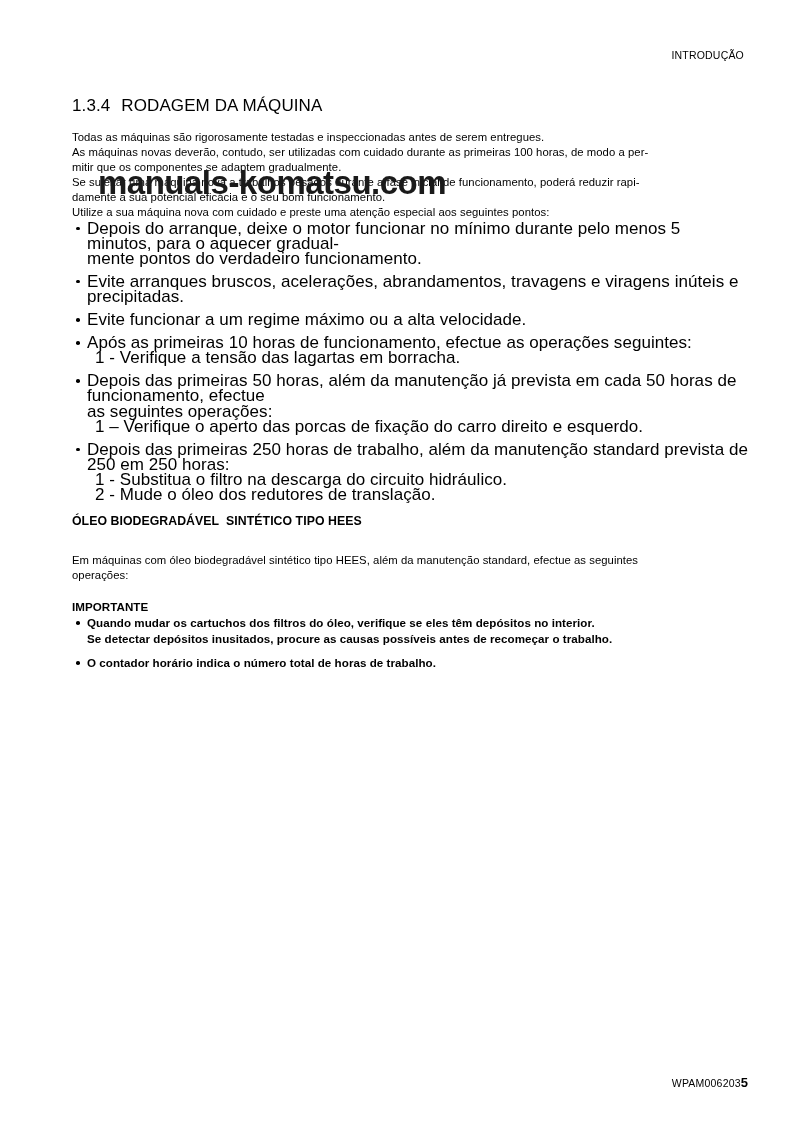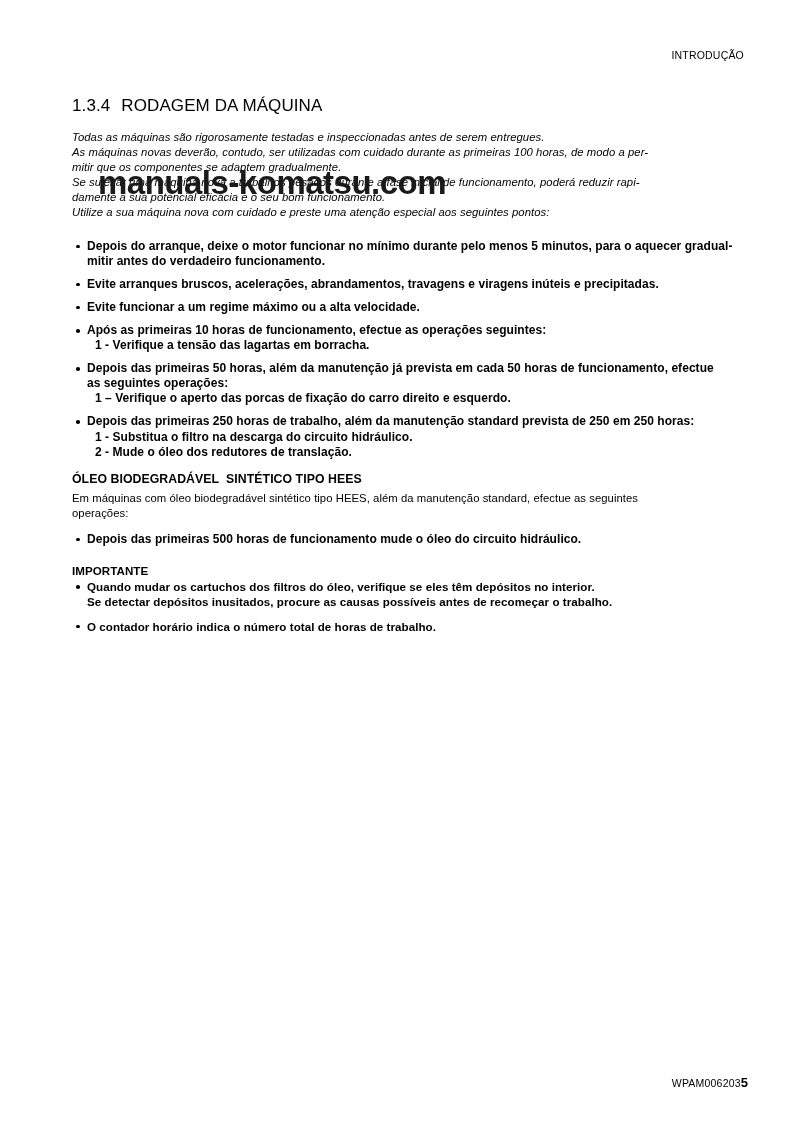--- a/index.html
+++ b/index.html
@@ -61,36 +61,35 @@
   h1.section-title .num { margin-right: 11px; }
 
   p.body-line {
     font-size: 11.3px;
     line-height: 15.1px;
     margin: 0;
     text-align: left;
     letter-spacing: 0.05px;
   }
 
-  .intro-block { margin-bottom: 18px; font-style: italic; }
+  .intro-block { margin-bottom: 0; }
 
   
   ul.bullets {
     list-style: none;
     margin: 0;
     padding: 0;
   }
   ul.bullets > li {
     position: relative;
     padding-left: 15px;
     margin-bottom: 8px;
-    font-size: 12px;
+    font-size: 17px;
     line-height: 15.1px;
     letter-spacing: 0.05px;
-    font-weight: bold;
   }
   ul.bullets > li:before {
     content: "";
     position: absolute;
     left: 4px;
     top: 6px;
     width: 3.6px;
     height: 3.6px;
     border-radius: 50%;
     background: #000;
@@ -100,21 +99,21 @@
     padding-left: 8px;
   }
   ul.bullets > li .cont {
     display: block;
   }
 
   
   h2.sub-heading {
     font-size: 12.3px;
     font-weight: bold;
-    margin: 12px 0 5px 0;
+    margin: 12px 0 25px 0;
     letter-spacing: 0.05px;
     white-space: nowrap;
   }
   h2.sub-heading .gap { display: inline-block; width: 7px; }
 
   .hees-intro { margin-bottom: 11px; }
 
   h3.important-heading {
     font-size: 11.6px;
     font-weight: bold;
@@ -171,21 +170,21 @@
       <p class="body-line">As máquinas novas deverão, contudo, ser utilizadas com cuidado durante as primeiras 100 horas, de modo a per-</p>
       <p class="body-line">mitir que os componentes se adaptem gradualmente.</p>
       <p class="body-line">Se sujeitar uma máquina nova a trabalhos pesados durante a fase inicial de funcionamento, poderá reduzir rapi-</p>
       <p class="body-line">damente a sua potencial eficácia e o seu bom funcionamento.</p>
       <p class="body-line">Utilize a sua máquina nova com cuidado e preste uma atenção especial aos seguintes pontos:</p>
     </div>
 
     <ul class="bullets">
       <li>
         <span>Depois do arranque, deixe o motor funcionar no mínimo durante pelo menos 5 minutos, para o aquecer gradual-</span>
-        <span class="cont">mitir antes do verdadeiro funcionamento.</span>
+        <span class="cont">mente pontos do verdadeiro funcionamento.</span>
       </li>
       <li>
         <span>Evite arranques bruscos, acelerações, abrandamentos, travagens e viragens inúteis e precipitadas.</span>
       </li>
       <li>
         <span>Evite funcionar a um regime máximo ou a alta velocidade.</span>
       </li>
       <li>
         <span>Após as primeiras 10 horas de funcionamento, efectue as operações seguintes:</span>
         <span class="sub">1 - Verifique a tensão das lagartas em borracha.</span>
@@ -205,23 +204,20 @@
     <h2 class="sub-heading">
       <span>ÓLEO BIODEGRADÁVEL</span><span class="gap"></span><span>SINTÉTICO TIPO HEES</span>
     </h2>
 
     <div class="hees-intro">
       <p class="body-line">Em máquinas com óleo biodegradável sintético tipo HEES, além da manutenção standard, efectue as seguintes</p>
       <p class="body-line">operações:</p>
     </div>
 
     <ul class="bullets">
-      <li>
-        <span>Depois das primeiras 500 horas de funcionamento mude o óleo do circuito hidráulico.</span>
-      </li>
     </ul>
 
     <h3 class="important-heading">IMPORTANTE</h3>
 
     <ul class="bullets bold-list">
       <li>
         <span>Quando mudar os cartuchos dos filtros do óleo, verifique se eles têm depósitos no interior.</span>
         <span class="cont">Se detectar depósitos inusitados, procure as causas possíveis antes de recomeçar o trabalho.</span>
       </li>
       <li>

